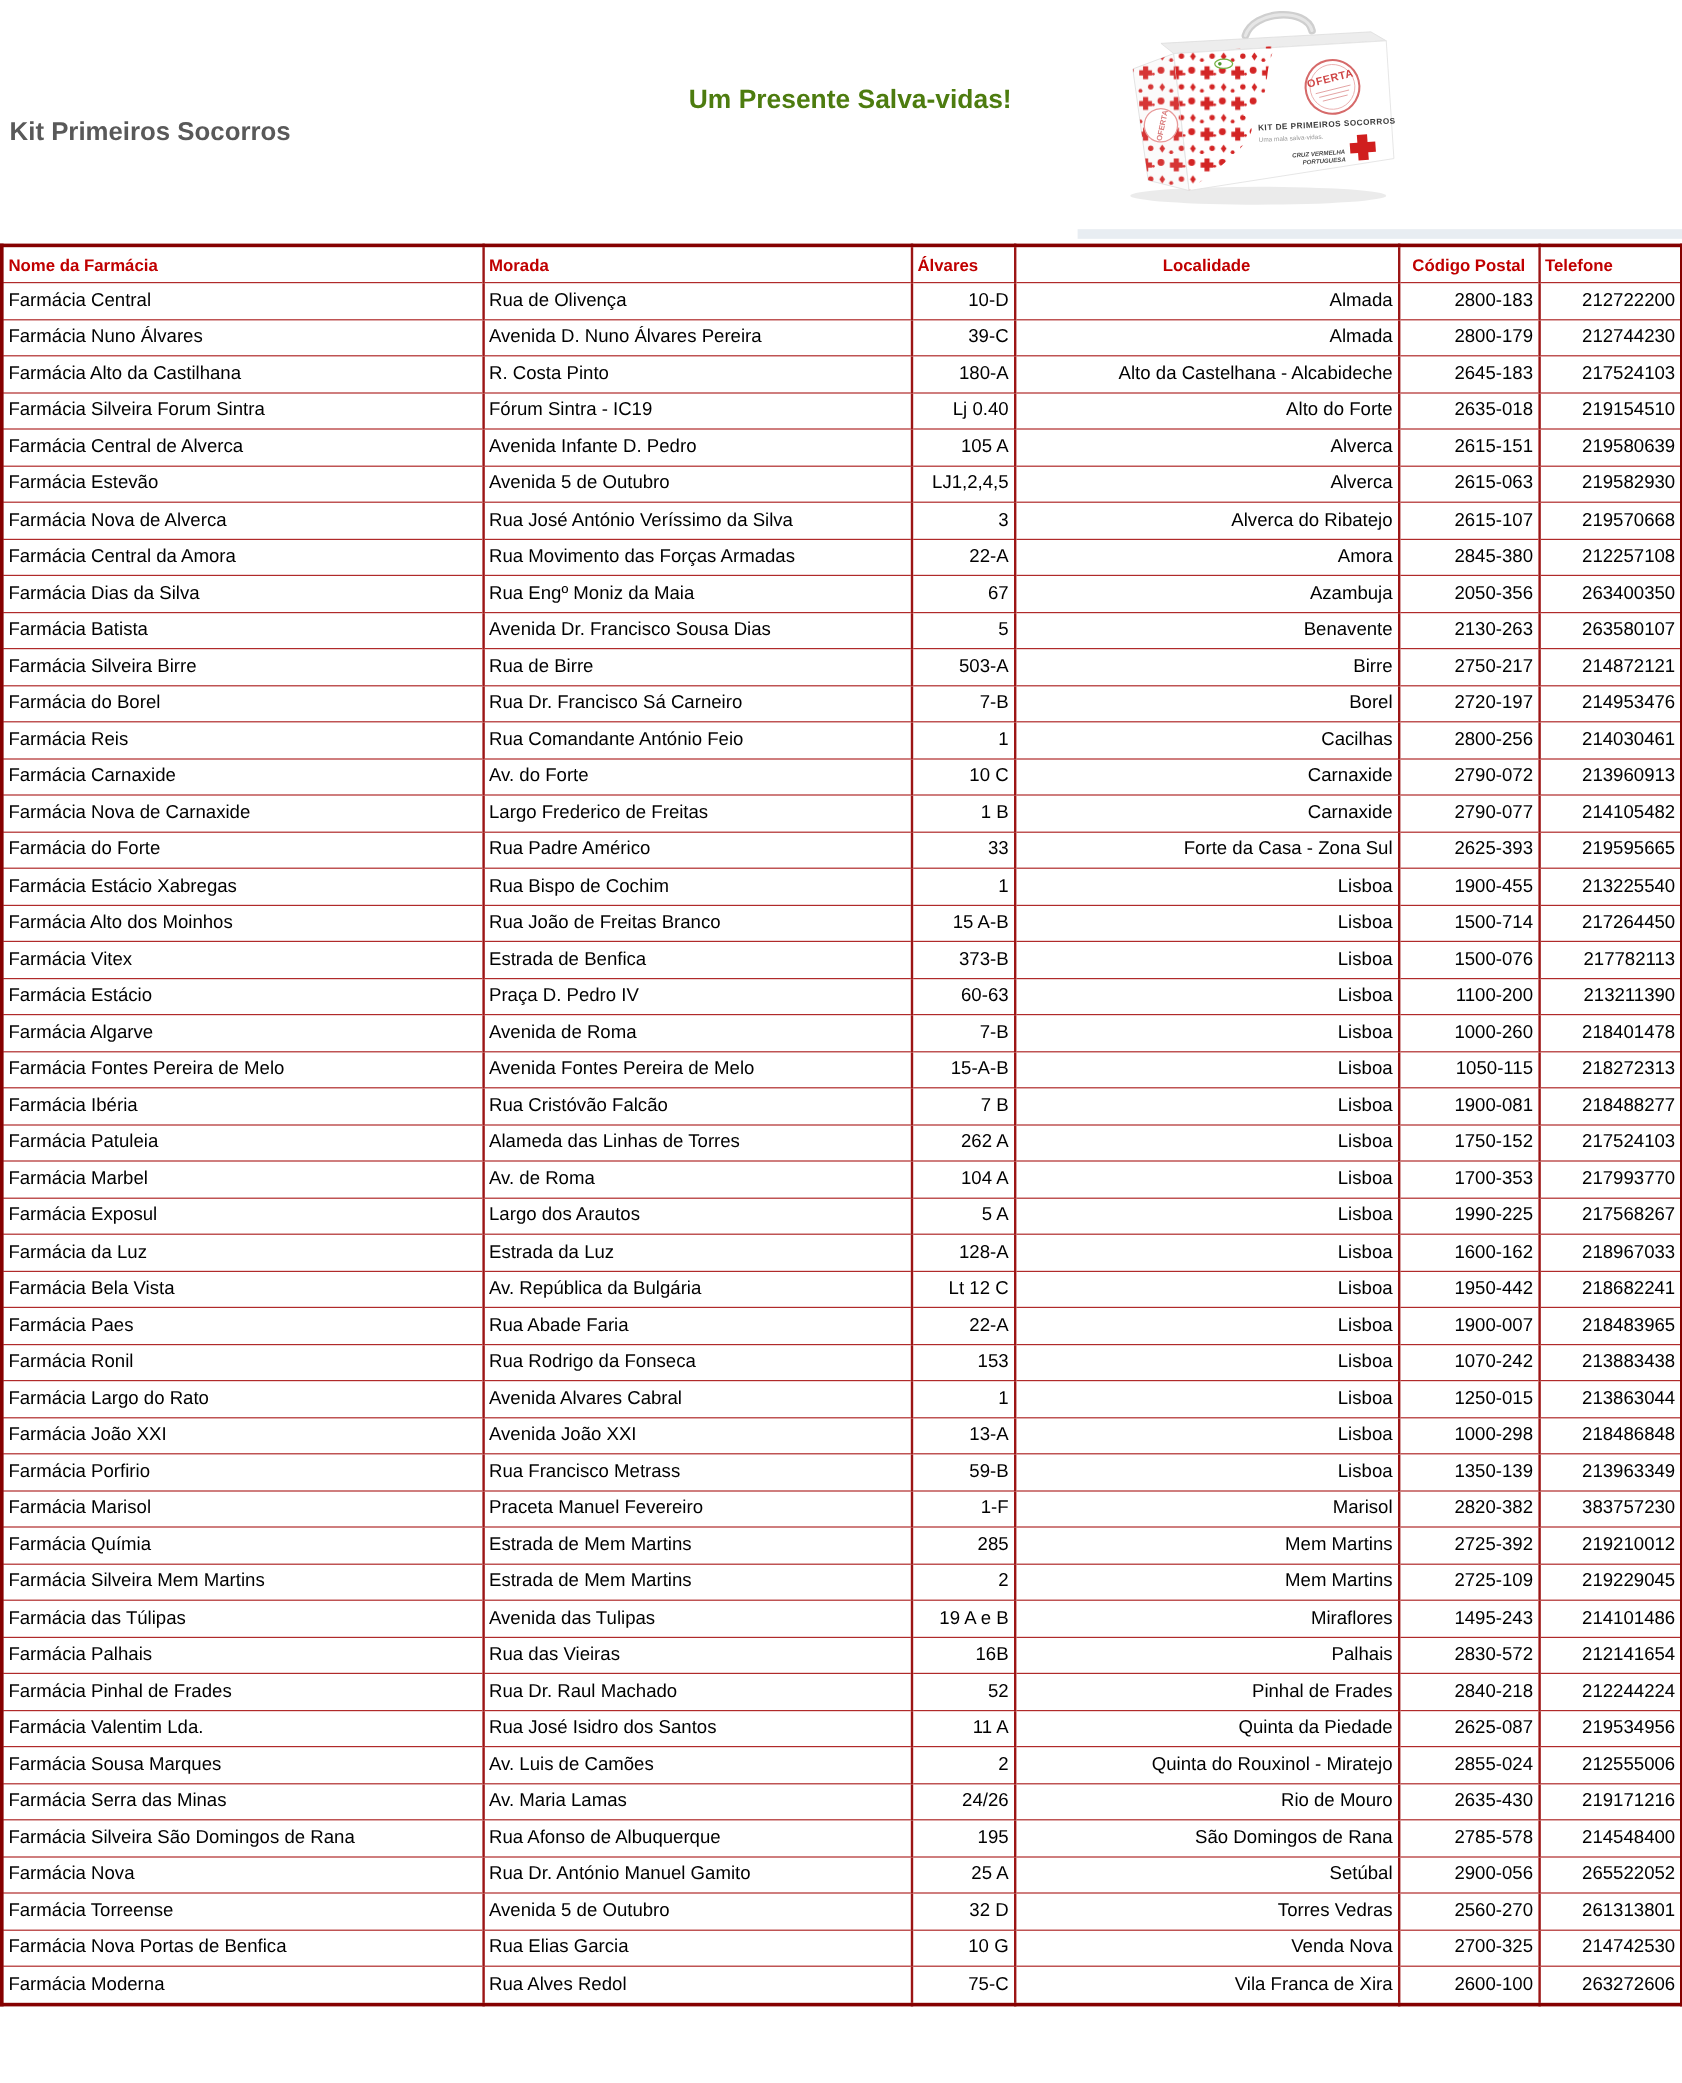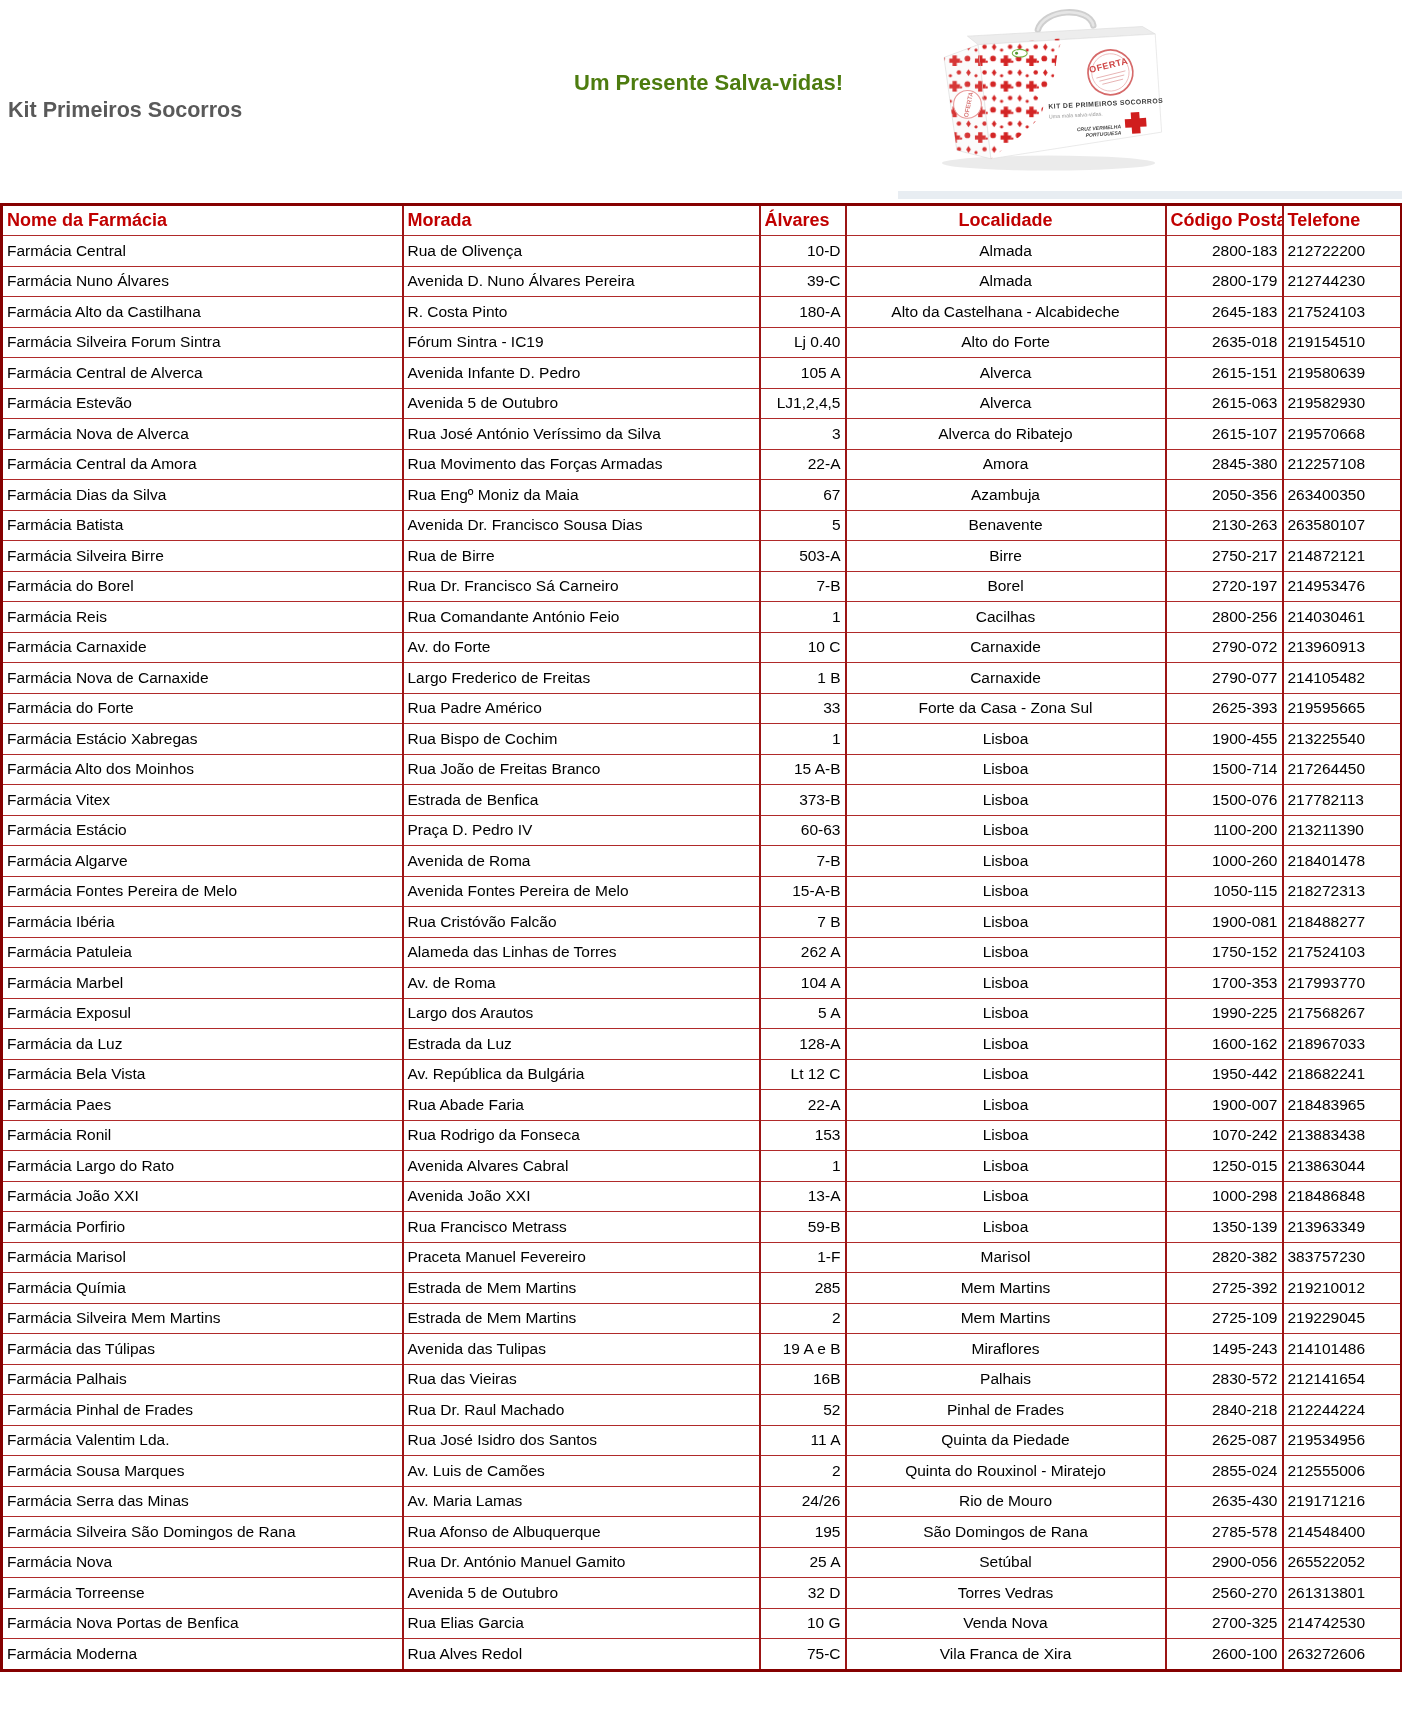--- a/index.html
+++ b/index.html
@@ -33,29 +33,29 @@
     border-top:1px solid #b02a2a;
     border-bottom:1px solid #b02a2a;
     border-left:2px solid #9c1515;
     border-right:2px solid #9c1515;
     height:29.5px;padding:0 4px;
     overflow:hidden;white-space:nowrap;
     vertical-align:middle;
     background:#fff;
   }
   table.pharma th{
-    color:#c00000;font-weight:bold;font-size:18px;height:29px;
+    color:#c00000;font-weight:bold;font-size:14px;height:29px;
   }
   
   .c0{text-align:left;padding-left:7px;}
   .c1{text-align:left;padding-left:5px;}
   .c2{text-align:right;padding-right:4px;padding-left:1px;}
-  .c3{text-align:center;padding-left:4px;}
+  .c3{text-align:right;padding-left:4px;}
   .c4{text-align:right;padding-right:13px;}
-  .c5{text-align:left;padding-right:5px;margin-left:28px;}
+  .c5{text-align:right;padding-right:5px;margin-left:28px;}
   .h0{text-align:left;padding-left:7px;}
   .h1{text-align:left;padding-left:5px;}
   .h2{text-align:left;padding-left:4px;}
   .h3{text-align:center;}
   .h4{text-align:center;padding:0;}
   .h5{text-align:left;padding-right:5px;}
 </style>
 </head>
 <body>
 

